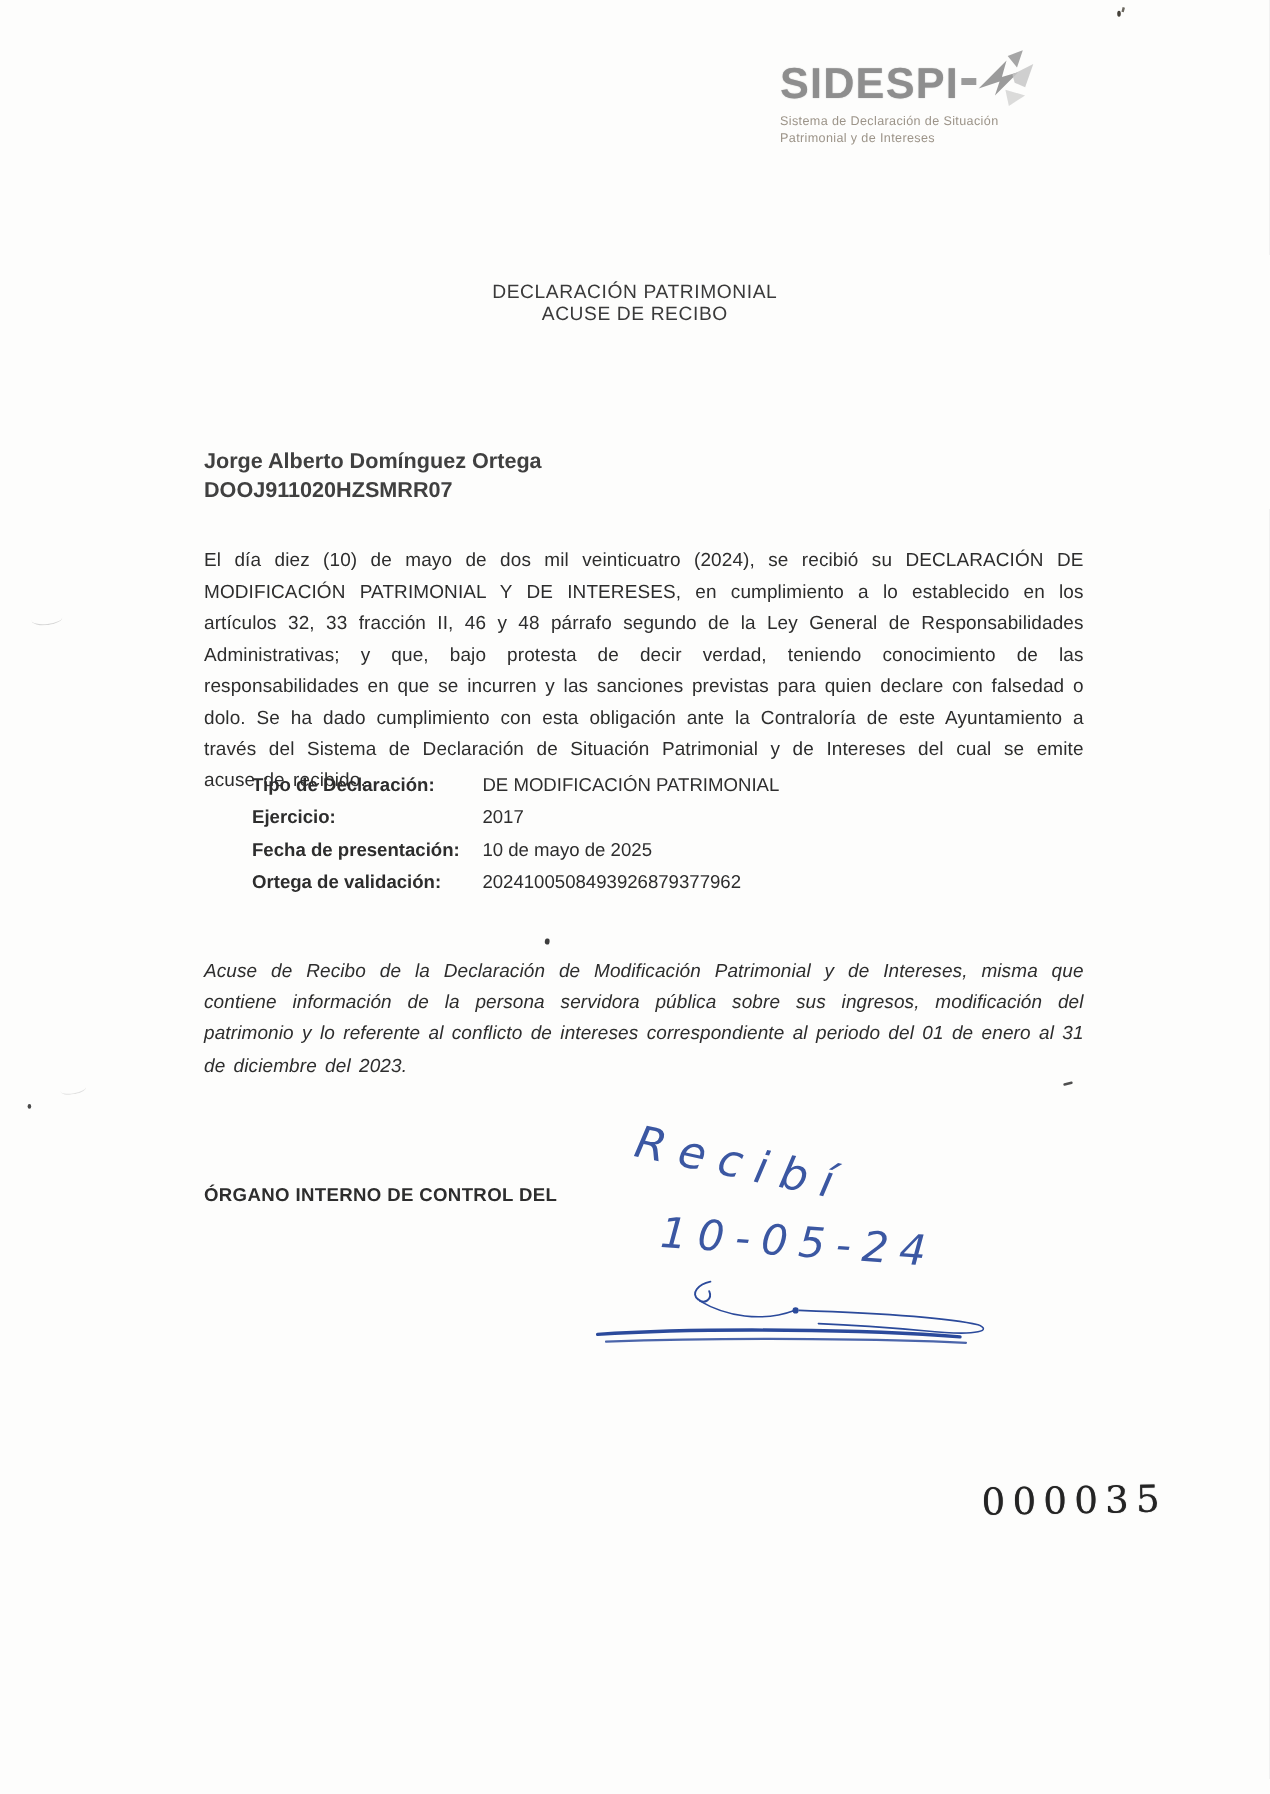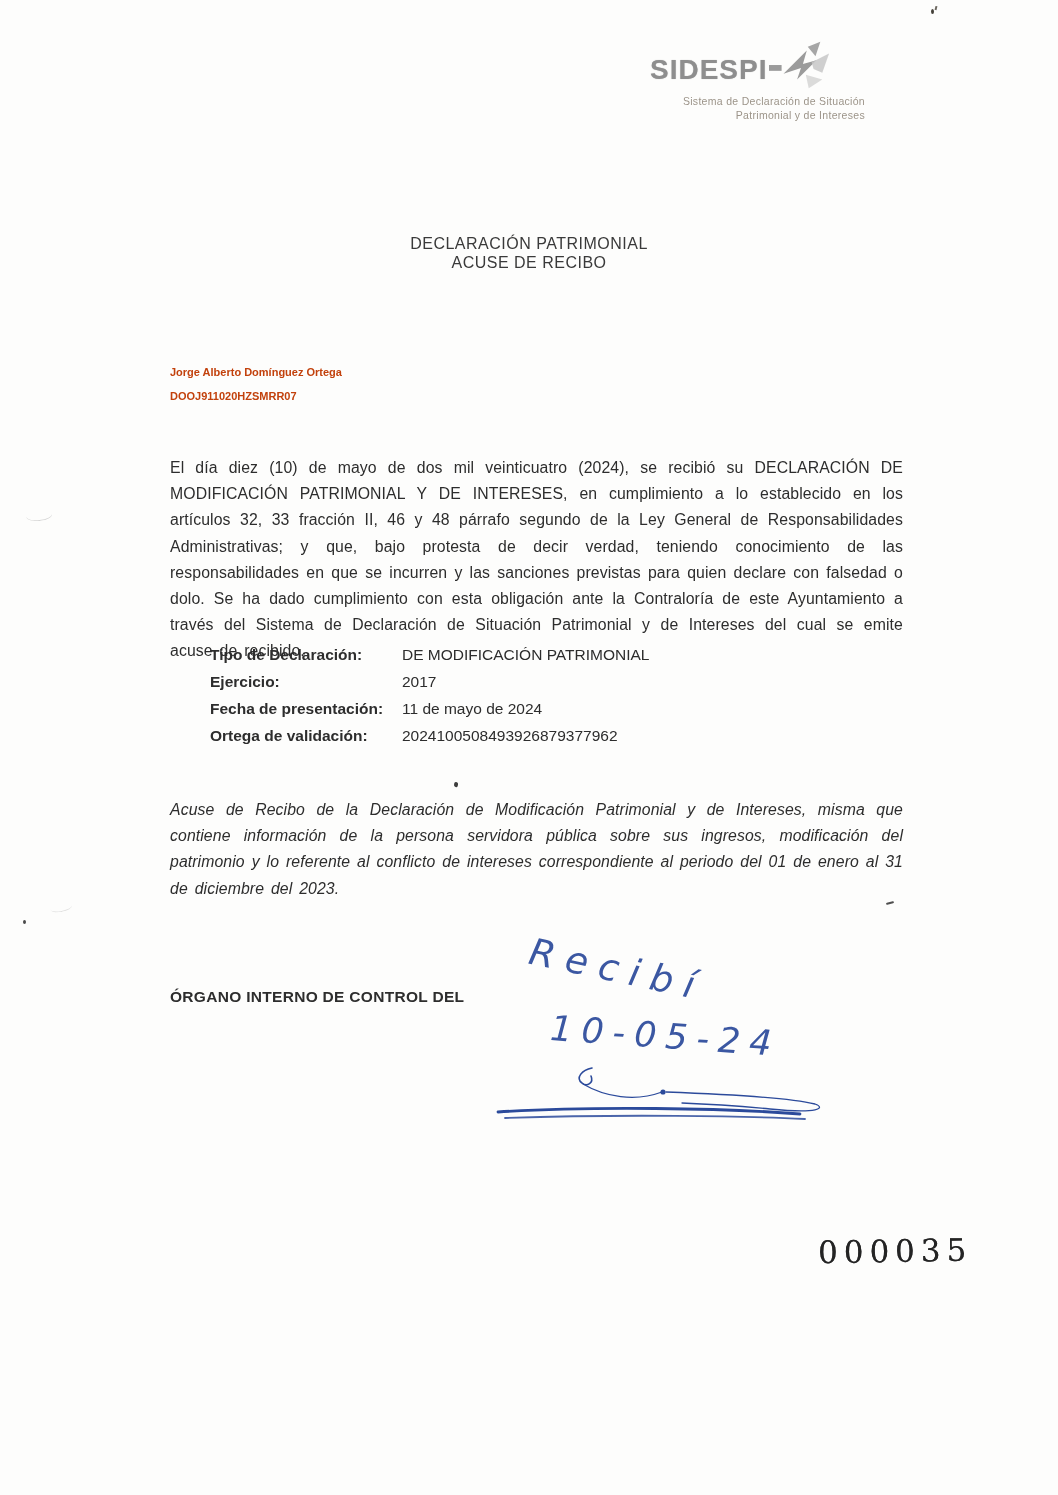--- a/index.html
+++ b/index.html
@@ -9,37 +9,37 @@
     margin:0 auto;
     background:#fdfdfc;
     font-family:"Liberation Sans",sans-serif;
     color:#2d2d2d;
     overflow:hidden;
   }
   
   .logo{position:absolute;left:650px;top:48px;width:225px;}
   .logo-row{display:flex;align-items:center;}
   .logo-text{
-    font-size:28px;font-weight:700;color:#8e8e8e;
+    font-size:36px;font-weight:700;color:#8e8e8e;
     letter-spacing:1px;line-height:1;
     text-shadow:0 0 1px #b5b5b5;
   }
   .logo-arrow{width:62px;height:52px;margin-left:2px;margin-top:-8px;flex:0 0 auto;}
   .logo-sub{
-    margin-top:2px;width:215px;text-align:right;
+    margin-top:2px;width:215px;text-align:left;
     font-size:10.5px;line-height:14px;color:#9c9489;letter-spacing:.3px;
   }
   
   .doc-title{
     position:absolute;left:0;top:234px;width:1058px;
     text-align:center;font-size:16px;line-height:19px;
     color:#3a3a3a;letter-spacing:.5px;
   }
   
-  .declarant{position:absolute;left:170px;top:361px;font-size:11px;line-height:23.5px;font-weight:700;color:#c2410c;}
+  .declarant{position:absolute;left:170px;top:373px;font-size:18px;line-height:23.5px;font-weight:700;color:#404040;}
   
   .para{
     position:absolute;left:170px;width:733px;margin:0;
     font-size:15.8px;line-height:26.2px;color:#2d2d2d;
     text-align:justify;word-spacing:2.4px;letter-spacing:.1px;
   }
   .p1{top:455px;}
   .p2{top:797px;font-style:italic;}
   
   .fields{position:absolute;left:170px;top:641px;font-size:15.5px;line-height:27px;}
@@ -109,21 +109,21 @@
   <p class="para p1">El día diez (10) de mayo de dos mil veinticuatro (2024), se recibió su DECLARACIÓN DE MODIFICACIÓN PATRIMONIAL Y DE INTERESES, en cumplimiento a lo establecido en los artículos 32, 33 fracción II, 46 y 48 párrafo segundo de la Ley General de Responsabilidades Administrativas; y que, bajo protesta de decir verdad, teniendo conocimiento de las responsabilidades en que se incurren y las sanciones previstas para quien declare con falsedad o dolo. Se ha dado cumplimiento con esta obligación ante la Contraloría de este Ayuntamiento a través del Sistema de Declaración de Situación Patrimonial y de Intereses del cual se emite acuse de recibido.</p>
 
   <div class="fields">
     <div class="frow">
       <span class="flabel">Tipo de Declaración:</span><span class="fvalue">DE MODIFICACIÓN PATRIMONIAL</span>
     </div>
     <div class="frow">
       <span class="flabel">Ejercicio:</span><span class="fvalue">2017</span>
     </div>
     <div class="frow">
-      <span class="flabel">Fecha de presentación:</span><span class="fvalue">11 de mayo de 2024</span>
+      <span class="flabel">Fecha de presentación:</span><span class="fvalue">10 de mayo de 2025</span>
     </div>
     <div class="frow">
       <span class="flabel">Ortega de validación:</span><span class="fvalue">2024100508493926879377962</span>
     </div>
   </div>
 
   <p class="para p2">Acuse de Recibo de la Declaración de Modificación Patrimonial y de Intereses, misma que contiene información de la persona servidora pública sobre sus ingresos, modificación del patrimonio y lo referente al conflicto de intereses correspondiente al periodo del 01 de enero al 31 de diciembre del 2023.</p>
 
   <div class="organ">ÓRGANO INTERNO DE CONTROL DEL</div>
 

